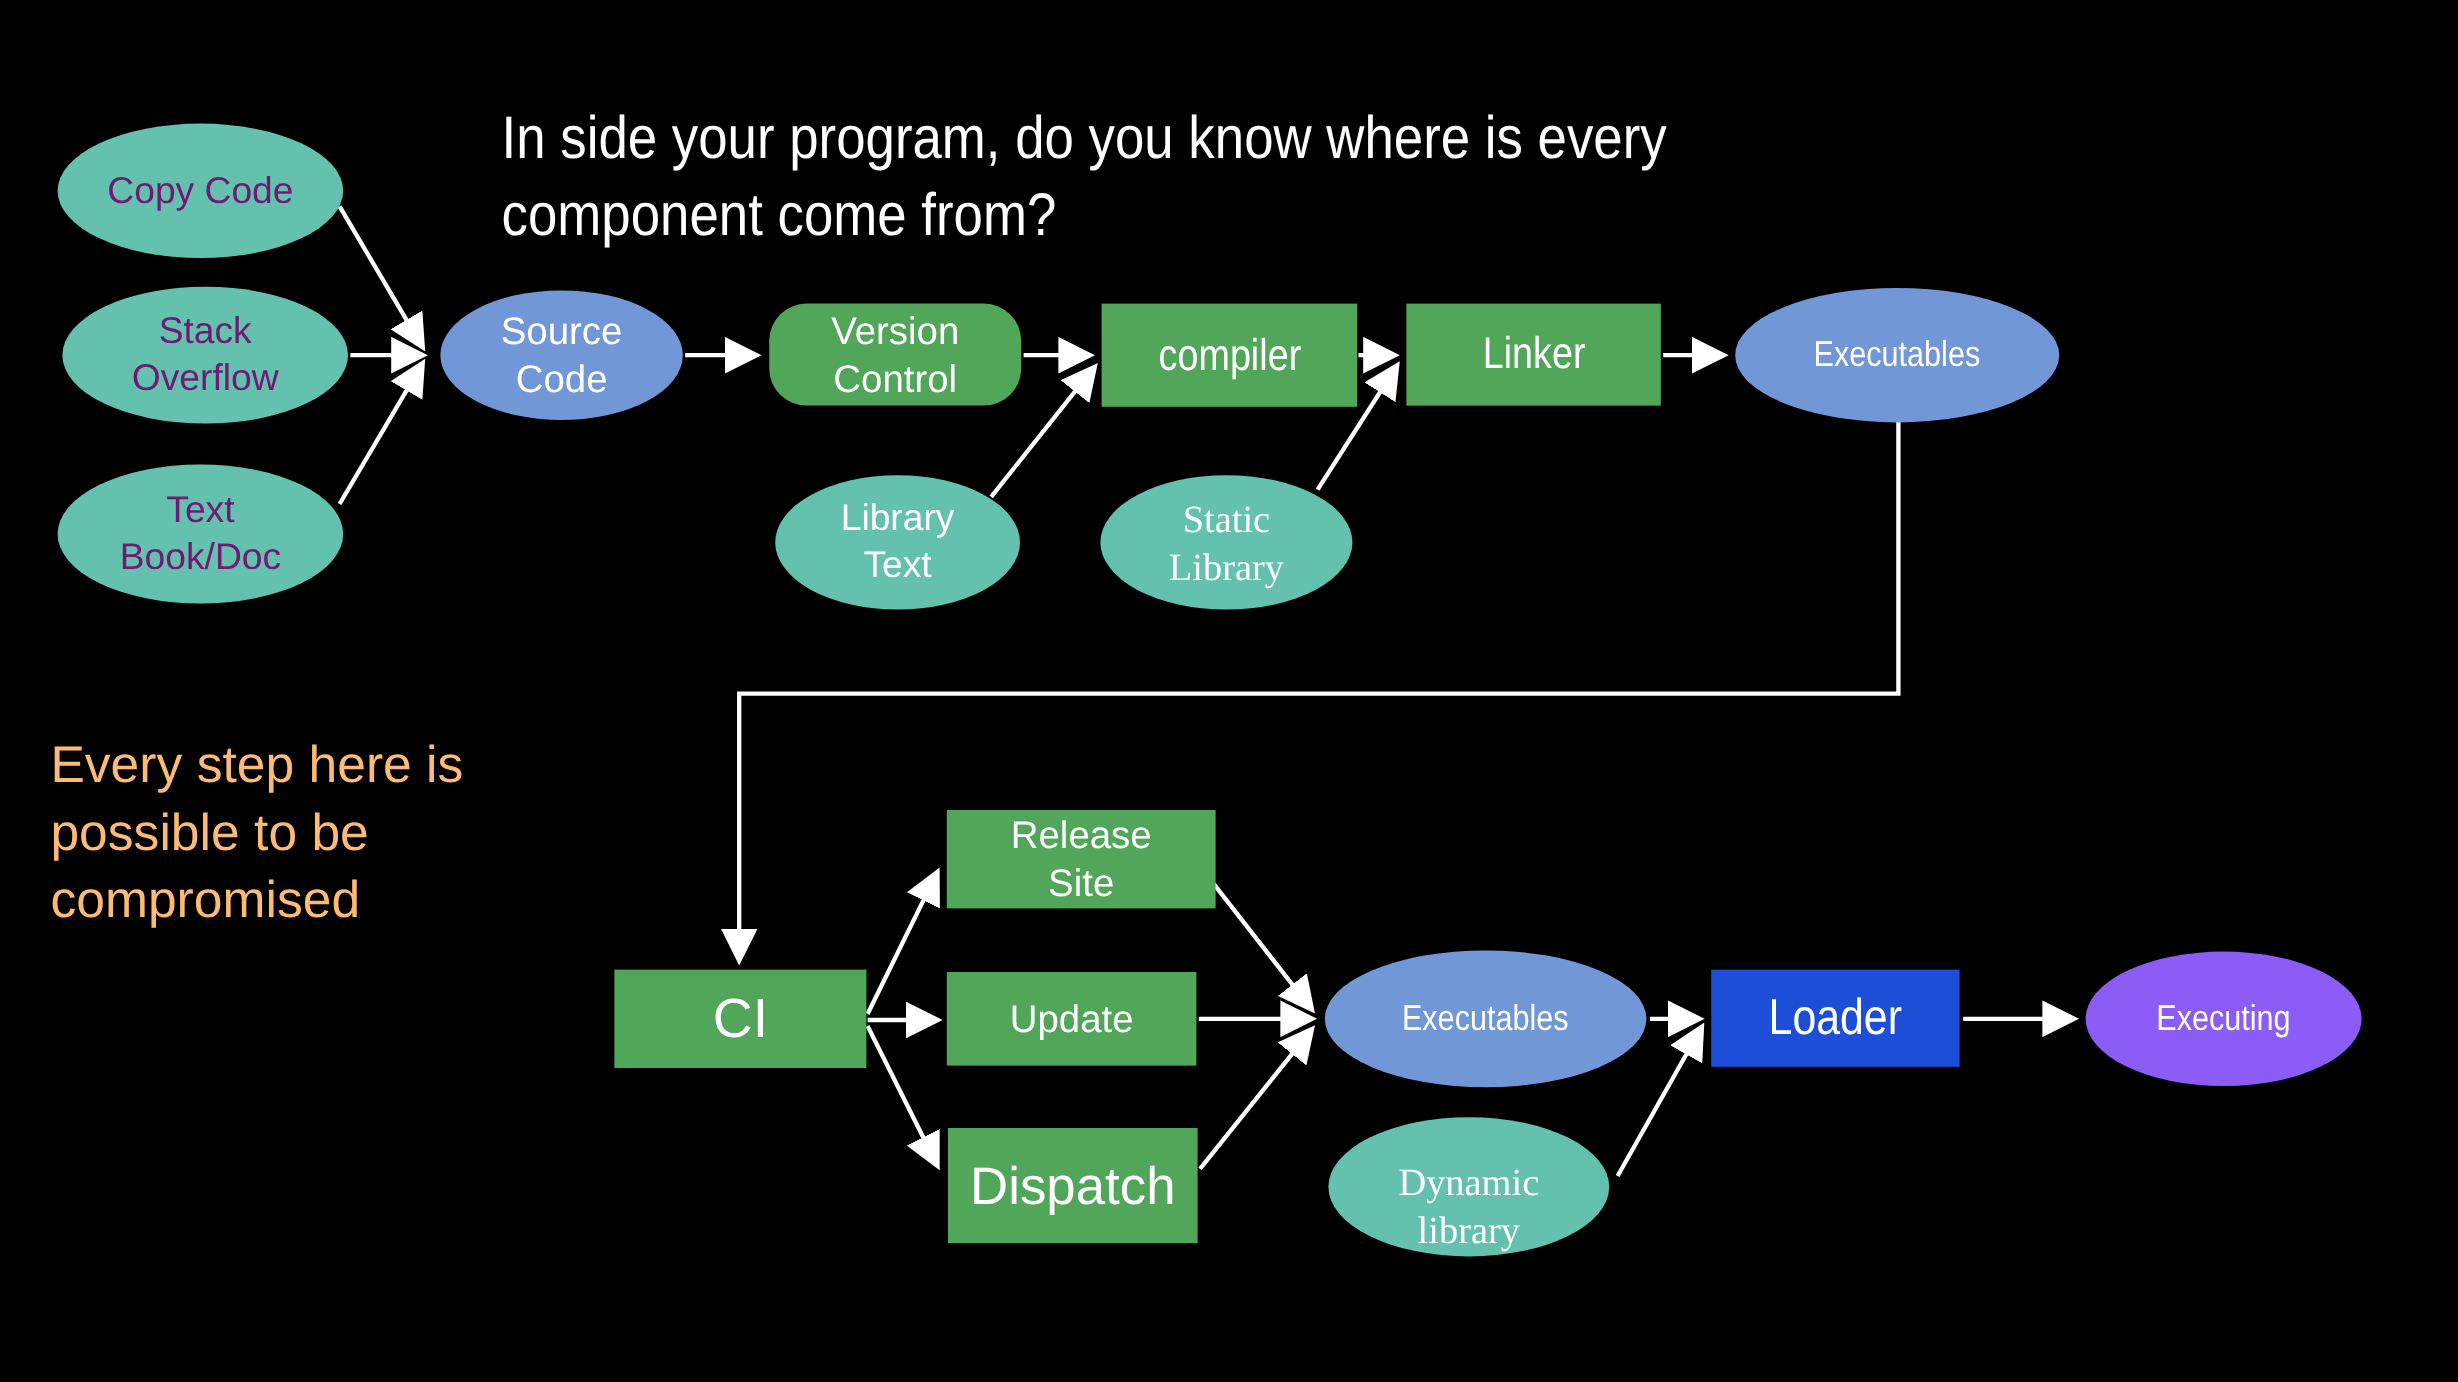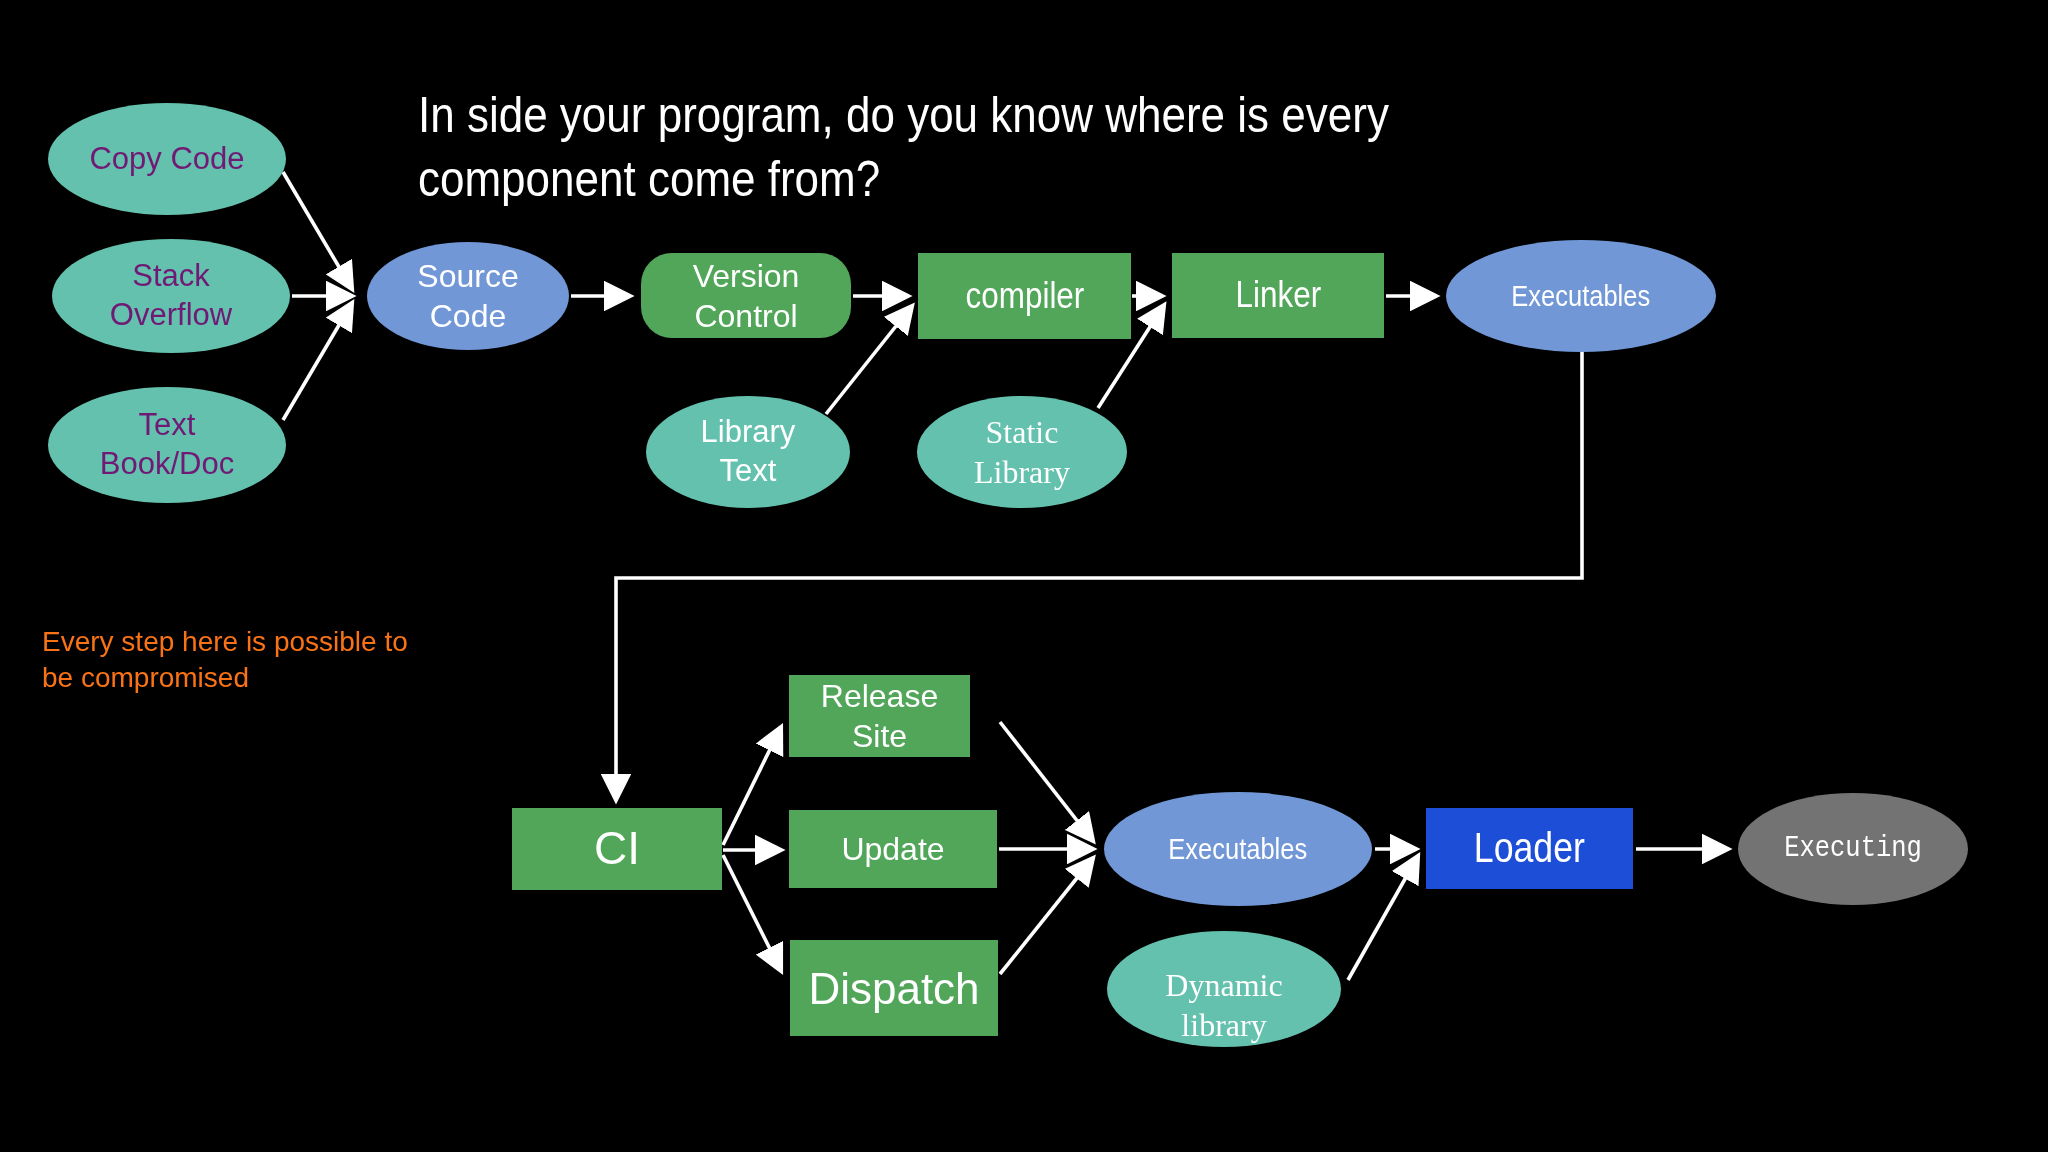--- a/index.html
+++ b/index.html
@@ -8,33 +8,33 @@
     background:#000000; overflow:hidden;
     font-family:"Liberation Sans", sans-serif;
   }
   .arrow-layer { position:absolute; left:0; top:0; width:2048px; height:1152px; }
   .title {
     position:absolute; left:418px; top:84px; width:1340px;
     color:#ffffff; font-size:50px; line-height:1.27; letter-spacing:0px;
     transform:scaleX(0.88); transform-origin:left top; font-weight:400;
   }
   .side-note {
-    position:absolute; left:42px; top:624px; width:400px;
-    color:#f97316; font-size:28px; line-height:1.3; font-weight:400;
+    position:absolute; left:42px; top:611px; width:400px;
+    color:#fdba74; font-size:43px; line-height:1.3; font-weight:400;
   }
   .node {
     position:absolute; display:flex; align-items:center; justify-content:center;
     text-align:center; color:#ffffff;
   }
   .ellipse { border-radius:50%; }
   .teal  { background:#63c1ae; }
   .green { background:#52a65a; }
   .blue  { background:#7197d7; }
   .slate { background:#1d4ed8; }
-  .slate2{ background:#737373;font-family:Liberation Mono, monospace; }
+  .slate2{ background:#8b5cf6; }
   .dark-text { color:#701a75; }
   .lbl { display:block; line-height:1.25; }
   .cond .lbl { transform:scaleX(0.85); transform-origin:center; white-space:nowrap; }
   .serif .lbl { font-family:"Liberation Serif", serif; }
 </style>
 </head>
 <body>
 
 <div class="stage">
 
@@ -109,21 +109,21 @@
   <div class="node ellipse teal" style="left:646px;top:396px;width:204px;height:112px;font-size:31px;">
     <span class="lbl" style="width:120px;">Library Text</span>
   </div>
   <div class="node ellipse teal serif" style="left:917px;top:396px;width:210px;height:112px;font-size:32px;">
     <span class="lbl" style="width:120px;">Static Library</span>
   </div>
 
   <div class="node green" style="left:512px;top:808px;width:210px;height:82px;font-size:46px;">
     <span class="lbl">CI</span>
   </div>
-  <div class="node green" style="left:789px;top:675px;width:181px;height:82px;font-size:32px;">
+  <div class="node green" style="left:789px;top:675px;width:224px;height:82px;font-size:32px;">
     <span class="lbl" style="width:130px;">Release Site</span>
   </div>
   <div class="node green" style="left:789px;top:810px;width:208px;height:78px;font-size:32px;">
     <span class="lbl">Update</span>
   </div>
   <div class="node green" style="left:790px;top:940px;width:208px;height:96px;font-size:44px;">
     <span class="lbl">Dispatch</span>
   </div>
   <div class="node ellipse blue cond" style="left:1104px;top:792px;width:268px;height:114px;font-size:30px;">
     <span class="lbl">Executables</span>

